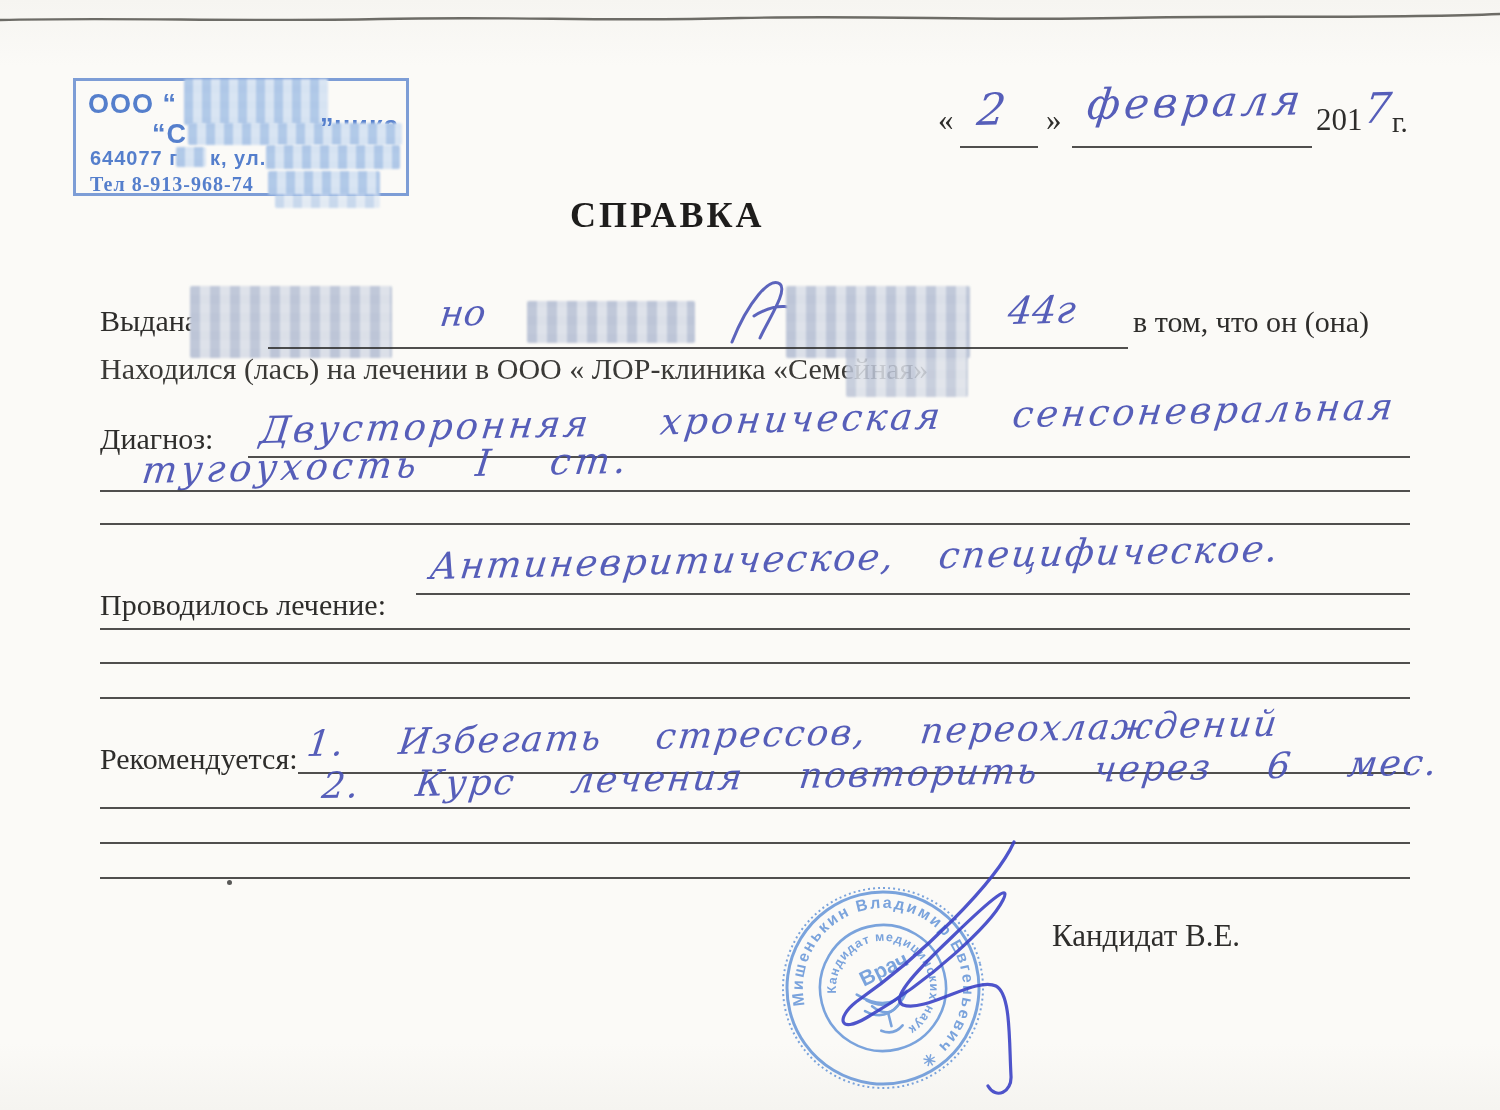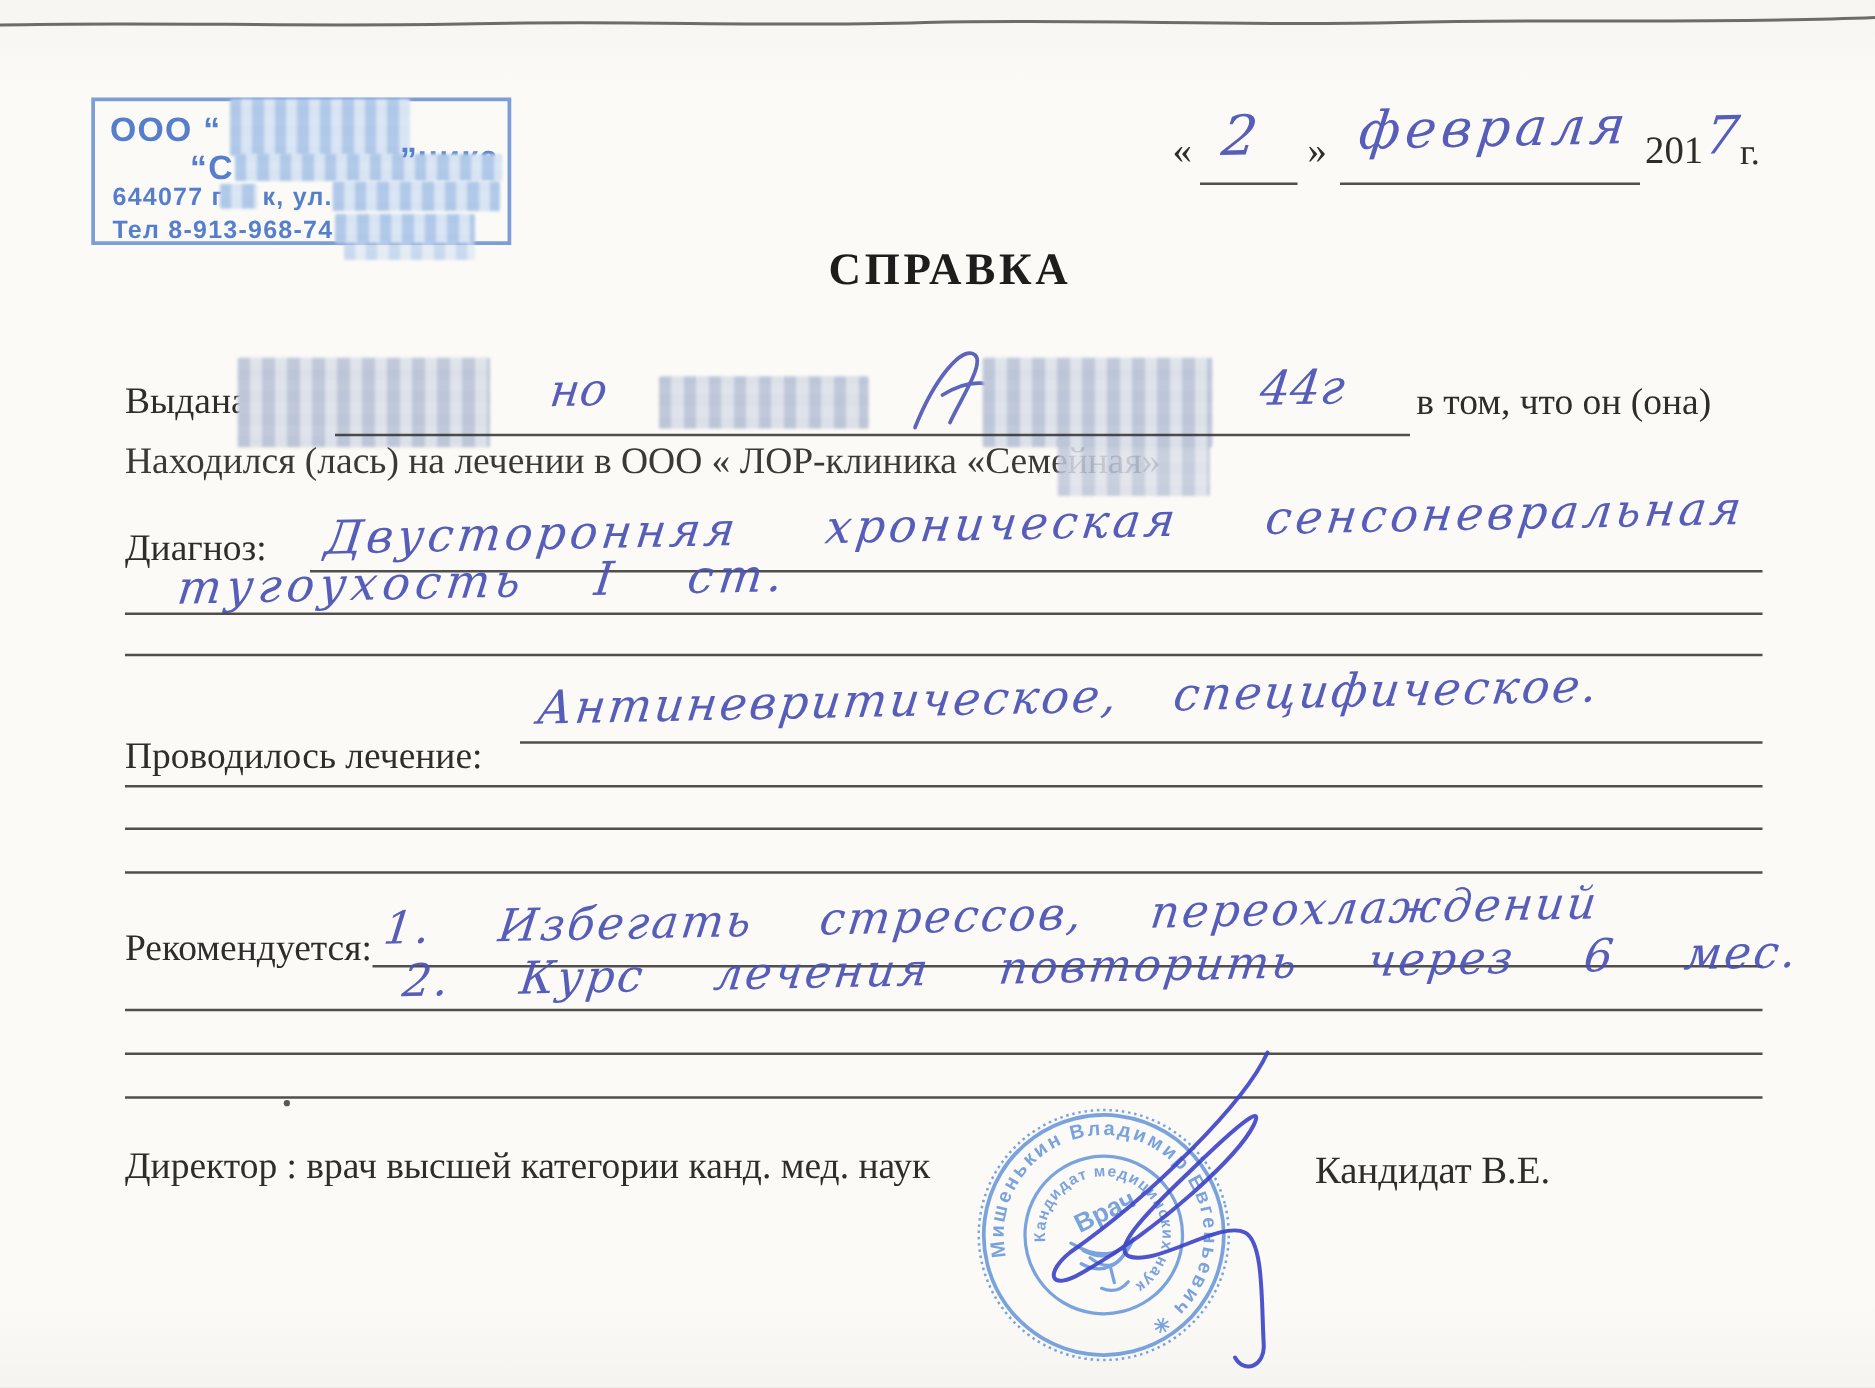--- a/index.html
+++ b/index.html
@@ -49,36 +49,36 @@
     <span style="left:12px;top:8px;font-size:27px;">ООО “</span>
     <span class="blur blur-stamp" style="left:108px;top:-2px;width:144px;height:46px;"></span>
     <span style="left:258px;top:8px;font-size:27px;margin-top:22px;">ника</span>
     <span style="left:76px;top:38px;font-size:27px;">“С</span>
     <span class="blur blur-stamp" style="left:112px;top:42px;width:214px;height:22px;"></span>
     <span style="left:244px;top:32px;font-size:27px;">”</span>
     <span style="left:14px;top:66px;font-size:20px;">644077 г.</span>
     <span class="blur blur-stamp" style="left:100px;top:66px;width:30px;height:20px;"></span>
     <span style="left:134px;top:66px;font-size:20px;">к, ул.</span>
     <span class="blur blur-stamp" style="left:190px;top:64px;width:134px;height:24px;"></span>
-    <span style="left:14px;top:92px;font-size:20px;">Тел 8-913-968-74</span>
+    <span style="left:14px;top:92px;font-size:20px;font-family:Liberation Serif, serif;">Тел 8-913-968-74</span>
     <span class="blur blur-stamp" style="left:192px;top:90px;width:112px;height:24px;"></span>
   </div>
   <div class="blur blur-stamp abs" style="left:275px;top:194px;width:105px;height:14px;opacity:.6;"></div>
 
   <span class="abs printed" style="left:938px;top:102px;font-size:31px;">«</span>
   <span class="abs hw" style="left:975px;top:88px;font-size:44px;">2</span>
   <div class="rule" style="left:960px;top:146px;width:78px;"></div>
   <span class="abs printed" style="left:1046px;top:102px;font-size:31px;">»</span>
   <span class="abs hw" style="left:1085px;top:84px;font-size:42px;letter-spacing:4px;">февраля</span>
   <div class="rule" style="left:1072px;top:146px;width:240px;"></div>
   <span class="abs printed" style="left:1316px;top:102px;font-size:31px;">201</span>
   <span class="abs hw" style="left:1362px;top:88px;font-size:42px;">7</span>
   <span class="abs printed" style="left:1392px;top:106px;font-size:29px;">г.</span>
 
-  <div class="abs printed" style="left:570px;top:194px;width:380px;text-align:center;font-size:36px;font-weight:bold;letter-spacing:3px;color:#1e1d1c;">СПРАВКА</div>
+  <div class="abs printed" style="left:570px;top:194px;width:380px;text-align:left;font-size:36px;font-weight:bold;letter-spacing:3px;color:#1e1d1c;">СПРАВКА</div>
 
   <span class="abs printed" style="left:100px;top:304px;font-size:30px;">Выдана</span>
   <div class="blur blur-name" style="left:190px;top:286px;width:202px;height:72px;"></div>
   <span class="abs hw" style="left:438px;top:296px;font-size:36px;">но</span>
   <div class="blur blur-name" style="left:527px;top:301px;width:168px;height:42px;"></div>
   <svg class="abs" style="left:718px;top:272px;" width="110" height="80">
     <path d="M14,70 C30,30 52,4 62,12 C70,19 50,48 42,66 M36,44 C58,30 78,32 90,46 C94,52 92,60 86,64" fill="none" stroke="#4a53b5" stroke-width="3" opacity=".9" stroke-linecap="round"></path>
   </svg>
   <div class="blur blur-name" style="left:786px;top:286px;width:184px;height:72px;"></div>
   <span class="abs hw" style="left:1006px;top:292px;font-size:38px;">44г</span>
@@ -105,21 +105,20 @@
   <span class="abs printed" style="left:100px;top:742px;font-size:30px;">Рекомендуется:</span>
   <span class="abs hw" style="left:305px;top:726px;font-size:36px;letter-spacing:2px;word-spacing:40px;">1. Избегать стрессов, переохлаждений</span>
   <div class="rule" style="left:298px;top:772px;width:1112px;"></div>
   <span class="abs hw" style="left:320px;top:768px;font-size:36px;letter-spacing:2px;word-spacing:42px;">2. Курс лечения повторить через 6 мес.</span>
   <div class="rule" style="left:100px;top:807px;width:1310px;"></div>
   <div class="rule" style="left:100px;top:842px;width:1310px;"></div>
   <div class="rule" style="left:100px;top:877px;width:1310px;"></div>
 
   <div class="dot" style="left:227px;top:880px;width:5px;height:5px;opacity:.75;"></div>
 
-  <span class="abs printed" style="left:100px;top:916px;font-size:30px;">Директор : врач высшей категории канд. мед. наук</span>
   <span class="abs printed" style="left:1052px;top:918px;font-size:31px;">Кандидат В.Е.</span>
 
   <svg class="abs" style="left:770px;top:872px;" width="232" height="232" viewBox="0 0 232 232">
     <g transform="rotate(-14 113 116)" fill="none" stroke="#5b8ed6" opacity=".8">
       <circle cx="113" cy="116" r="100" stroke-width="2" stroke-dasharray="2 3"></circle>
       <circle cx="113" cy="116" r="96" stroke-width="3"></circle>
       <circle cx="113" cy="116" r="63" stroke-width="2.6"></circle>
       <path id="outerArc" d="M 113,116 m -80,0 a 80,80 0 1,1 160,0 a 80,80 0 1,1 -160,0" stroke="none"></path>
       <path id="innerArc" d="M 113,116 m -47,0 a 47,47 0 1,1 94,0 a 47,47 0 1,1 -94,0" stroke="none"></path>
       <text font-family="Liberation Sans, sans-serif" font-size="16" font-weight="bold" fill="#5b8ed6" stroke="none" letter-spacing="2">

